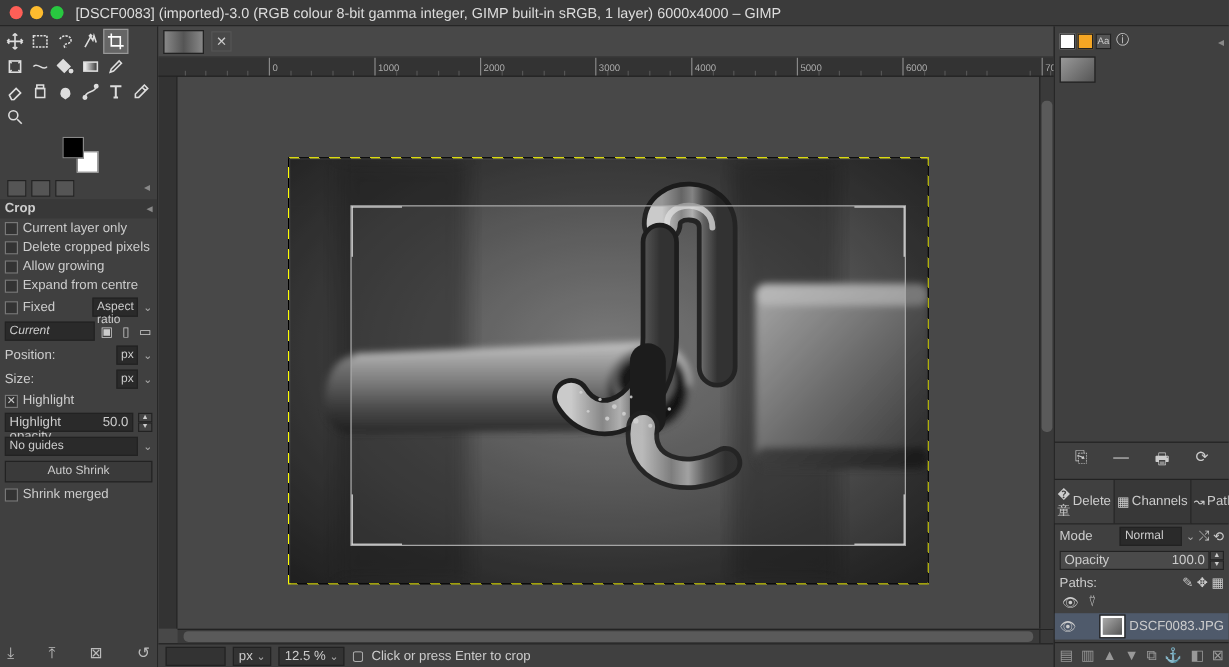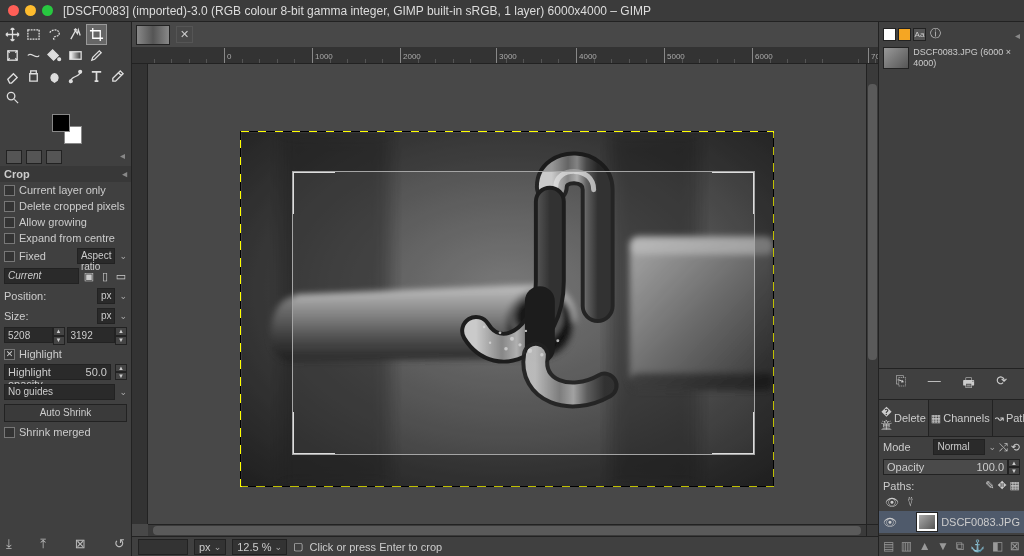--- a/index.html
+++ b/index.html
@@ -261,36 +261,20 @@
         <span class="dark-input">px</span>
         <span class="chev">⌄</span>
       </div>
 
     <div class="opt-row">
         <span>Size:</span>
         <span style="flex:1"></span>
         <span class="dark-input">px</span>
         <span class="chev">⌄</span>
       </div>
-    <div class="spin-pair">
-      <div class="spin">
-          <input value="5208" style="">
-          <div class="arrows">
-            <span>▲</span>
-            <span>▼</span>
-          </div>
-        </div>
-      <div class="spin">
-          <input value="3192" style="">
-          <div class="arrows">
-            <span>▲</span>
-            <span>▼</span>
-          </div>
-        </div>
-    </div>
 
     <div class="opt-row">
         <span class="chk on"></span>
         <span>Highlight</span>
       </div>
     <div class="opt-row">
       <span class="dark-input" style="flex:1;display:flex;justify-content:space-between;">
         <span>Highlight opacity</span>
         <span>50.0</span>
       </span>
@@ -488,21 +472,20 @@
   <div class="rightpanel">
     <div class="rp-icons">
       <div class="sq" style="background:#fff"></div>
       <div class="sq" style="background:#f5a623"></div>
       <div class="sq" style="background:#555;color:#ccc;font-size:8px;text-align:center;line-height:12px;">Aa</div>
       <span style="margin-left:2px;">ⓘ</span>
       <span class="expand-icon" style="margin-left:auto">◂</span>
     </div>
     <div class="rp-imglist">
       <div class="rp-thumb"></div>
-      <div class="name">DSCF0083.JPG (6000 × 4000)</div>
     </div>
     <div class="rp-mid"></div>
     <div class="rp-btnrow">
       <span>⎘</span>
       <span>—</span>
       <span>🖶</span>
       <span>⟳</span>
     </div>
     <div class="tabs2">
       <div class="tab active">

